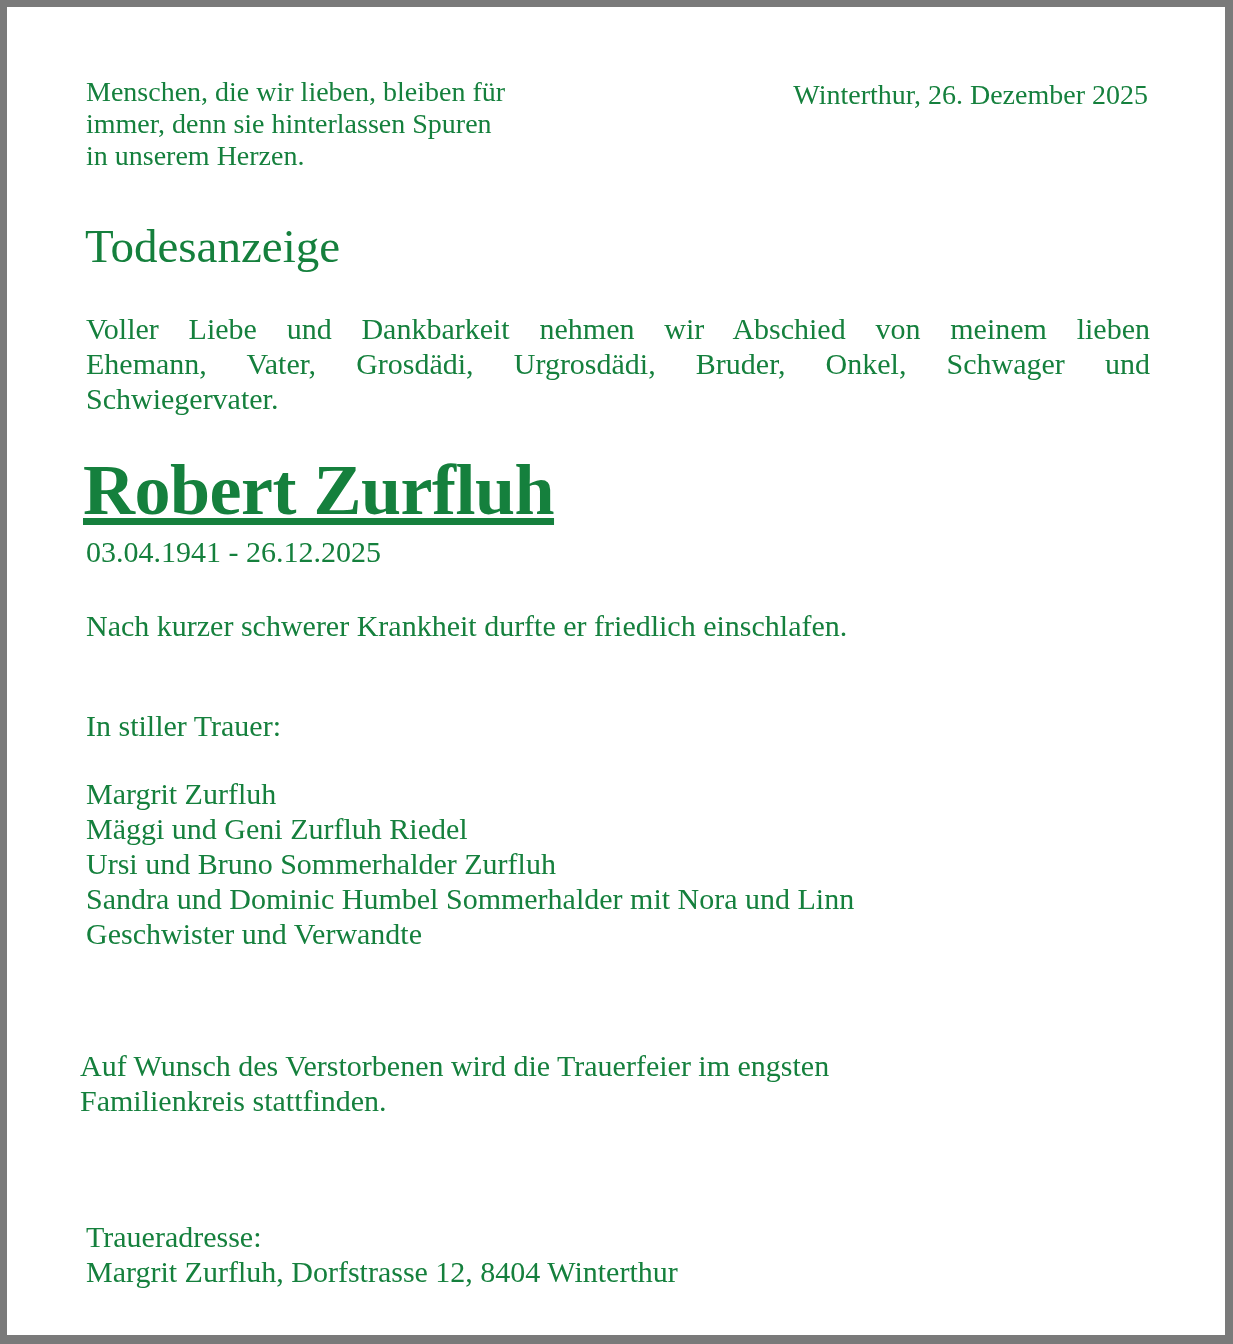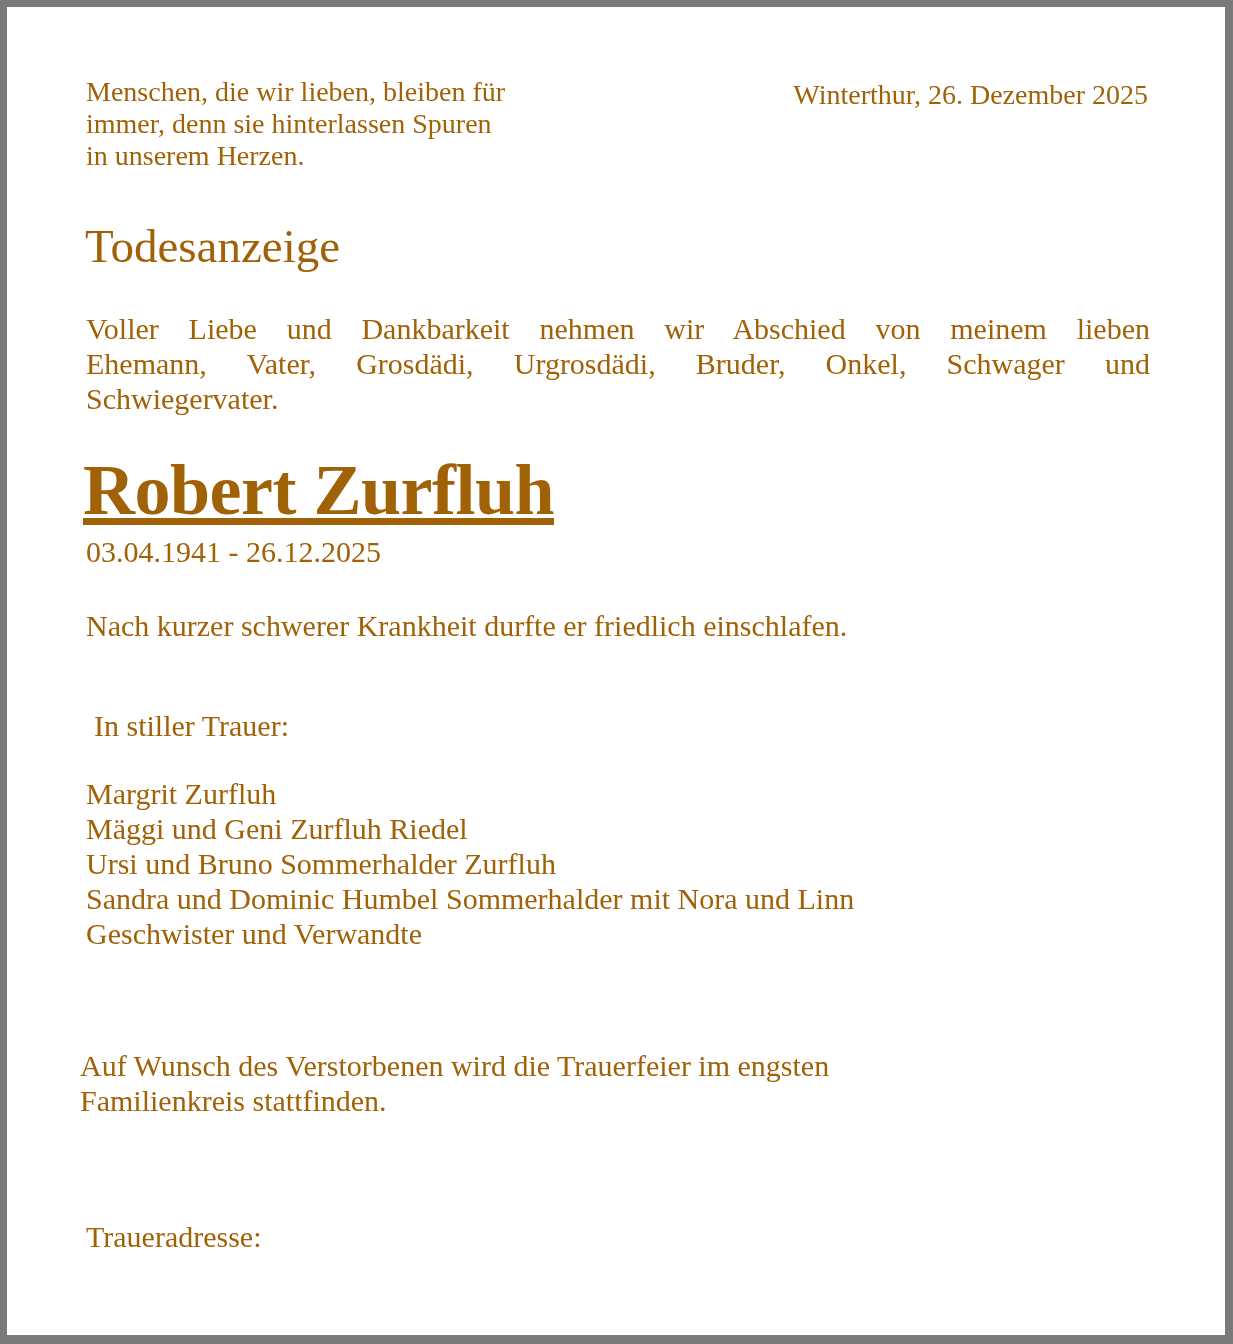--- a/index.html
+++ b/index.html
@@ -5,21 +5,21 @@
   html, body {
     margin: 0;
     padding: 0;
     background: #ffffff;
   }
   .page {
     position: relative;
     width: 1233px;
     height: 1344px;
     background: #ffffff;
-    color: #a16207;
+    color: #15803d;
     font-family: "Liberation Serif", "DejaVu Serif", serif;
     overflow: hidden;
   }
   .frame {
     position: absolute;
     inset: 0;
     border-top: 7px solid #7a7a7a;
     border-left: 7px solid #7a7a7a;
     border-right: 8px solid #7a7a7a;
     border-bottom: 9px solid #7a7a7a;
@@ -69,21 +69,20 @@
   }
   .death-note {
     left: 86px; top: 608px;
     font-size: 30px;
     line-height: 35px;
   }
   .mourning-label {
     left: 86px; top: 708px;
     font-size: 30px;
     line-height: 35px;
-    margin-left: 8px;
   }
   .mourners {
     left: 86px; top: 776px;
     font-size: 30px;
     line-height: 35px;
   }
   .funeral {
     left: 80px; top: 1048px;
     font-size: 30px;
     line-height: 35px;
@@ -132,14 +131,15 @@
     <div>Geschwister und Verwandte</div>
   </div>
 
   <div class="abs funeral">
     <div>Auf Wunsch des Verstorbenen wird die Trauerfeier im engsten</div>
     <div>Familienkreis stattfinden.</div>
   </div>
 
   <div class="abs address-block">
     <div>Traueradresse:</div>
+    <div>Margrit Zurfluh, Dorfstrasse 12, 8404 Winterthur</div>
   </div>
 </div>
 
 </body></html>

